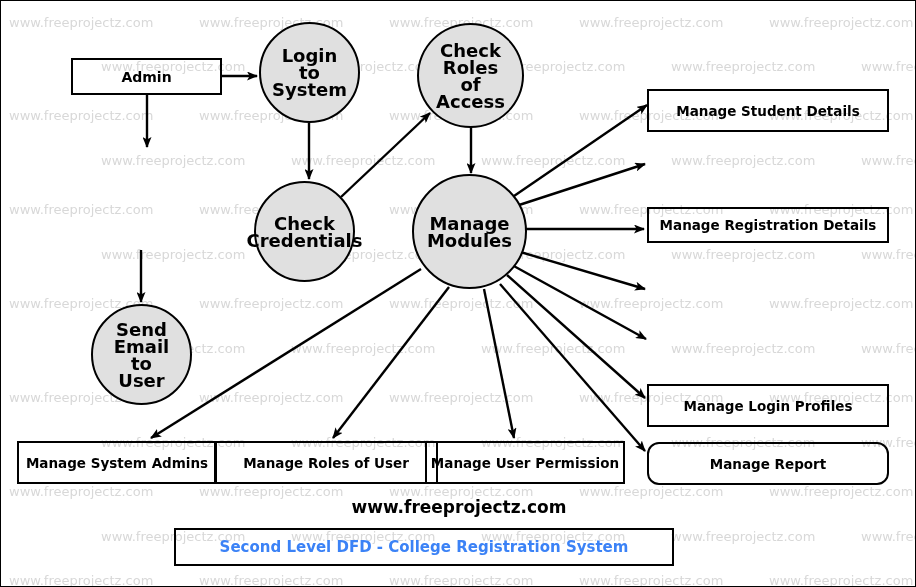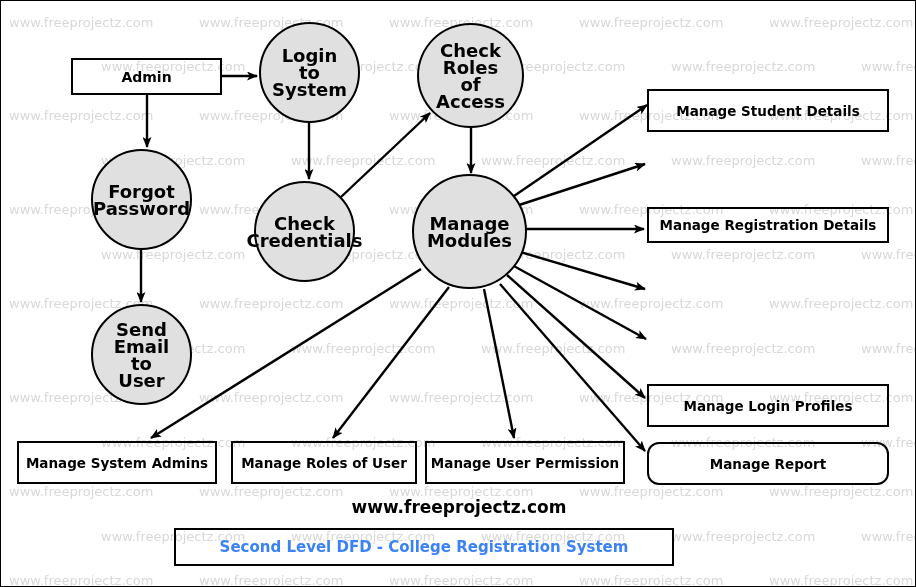--- a/index.html
+++ b/index.html
@@ -217,41 +217,39 @@
 
     <div class="circle-node" style="left:258px; top:21px; width:101px; height:101px;">Login
 to
 System</div>
 
     <div class="circle-node" style="left:416px; top:22px; width:107px; height:105px;">Check
 Roles
 of
 Access</div>
 
-    <div class="circle-node" style="left:90px; top:148px; width:101px; height:101px;">Forgot
-Password</div>
 
     <div class="circle-node" style="left:253px; top:180px; width:101px; height:101px;">Check
 Credentials</div>
 
     <div class="circle-node" style="left:411px; top:173px; width:115px; height:115px;">Manage
 Modules</div>
 
     <div class="circle-node" style="left:90px; top:303px; width:101px; height:101px;">Send
 Email
 to
 User</div>
 
     <div class="rect-node" style="left:646px; top:88px; width:242px; height:43px;">Manage Student Details</div>
     <div class="rect-node" style="left:646px; top:206px; width:242px; height:36px;">Manage Registration Details</div>
     <div class="rect-node" style="left:646px; top:383px; width:242px; height:43px;">Manage Login Profiles</div>
     <div class="rect-node" style="left:646px; top:441px; width:242px; height:43px;border-radius:12px;">Manage Report</div>
 
     <div class="rect-node" style="left:16px; top:440px; width:200px; height:43px;">Manage System Admins</div>
-    <div class="rect-node" style="left:230px; top:440px; width:186px; height:43px;">Manage Roles of User</div>
+    <div class="rect-node" style="left:213px; top:440px; width:224px; height:43px;">Manage Roles of User</div>
     <div class="rect-node" style="left:424px; top:440px; width:200px; height:43px;">Manage User Permission</div>
 
     <div class="brand-text" style="left:0px; top:496px; width:916px;">www.freeprojectz.com</div>
 
     <div class="title-box" style="left:173px; top:527px; width:500px; height:38px;">Second Level DFD - College Registration System</div>
 
   </div>
 </div>
 
 </body></html>

